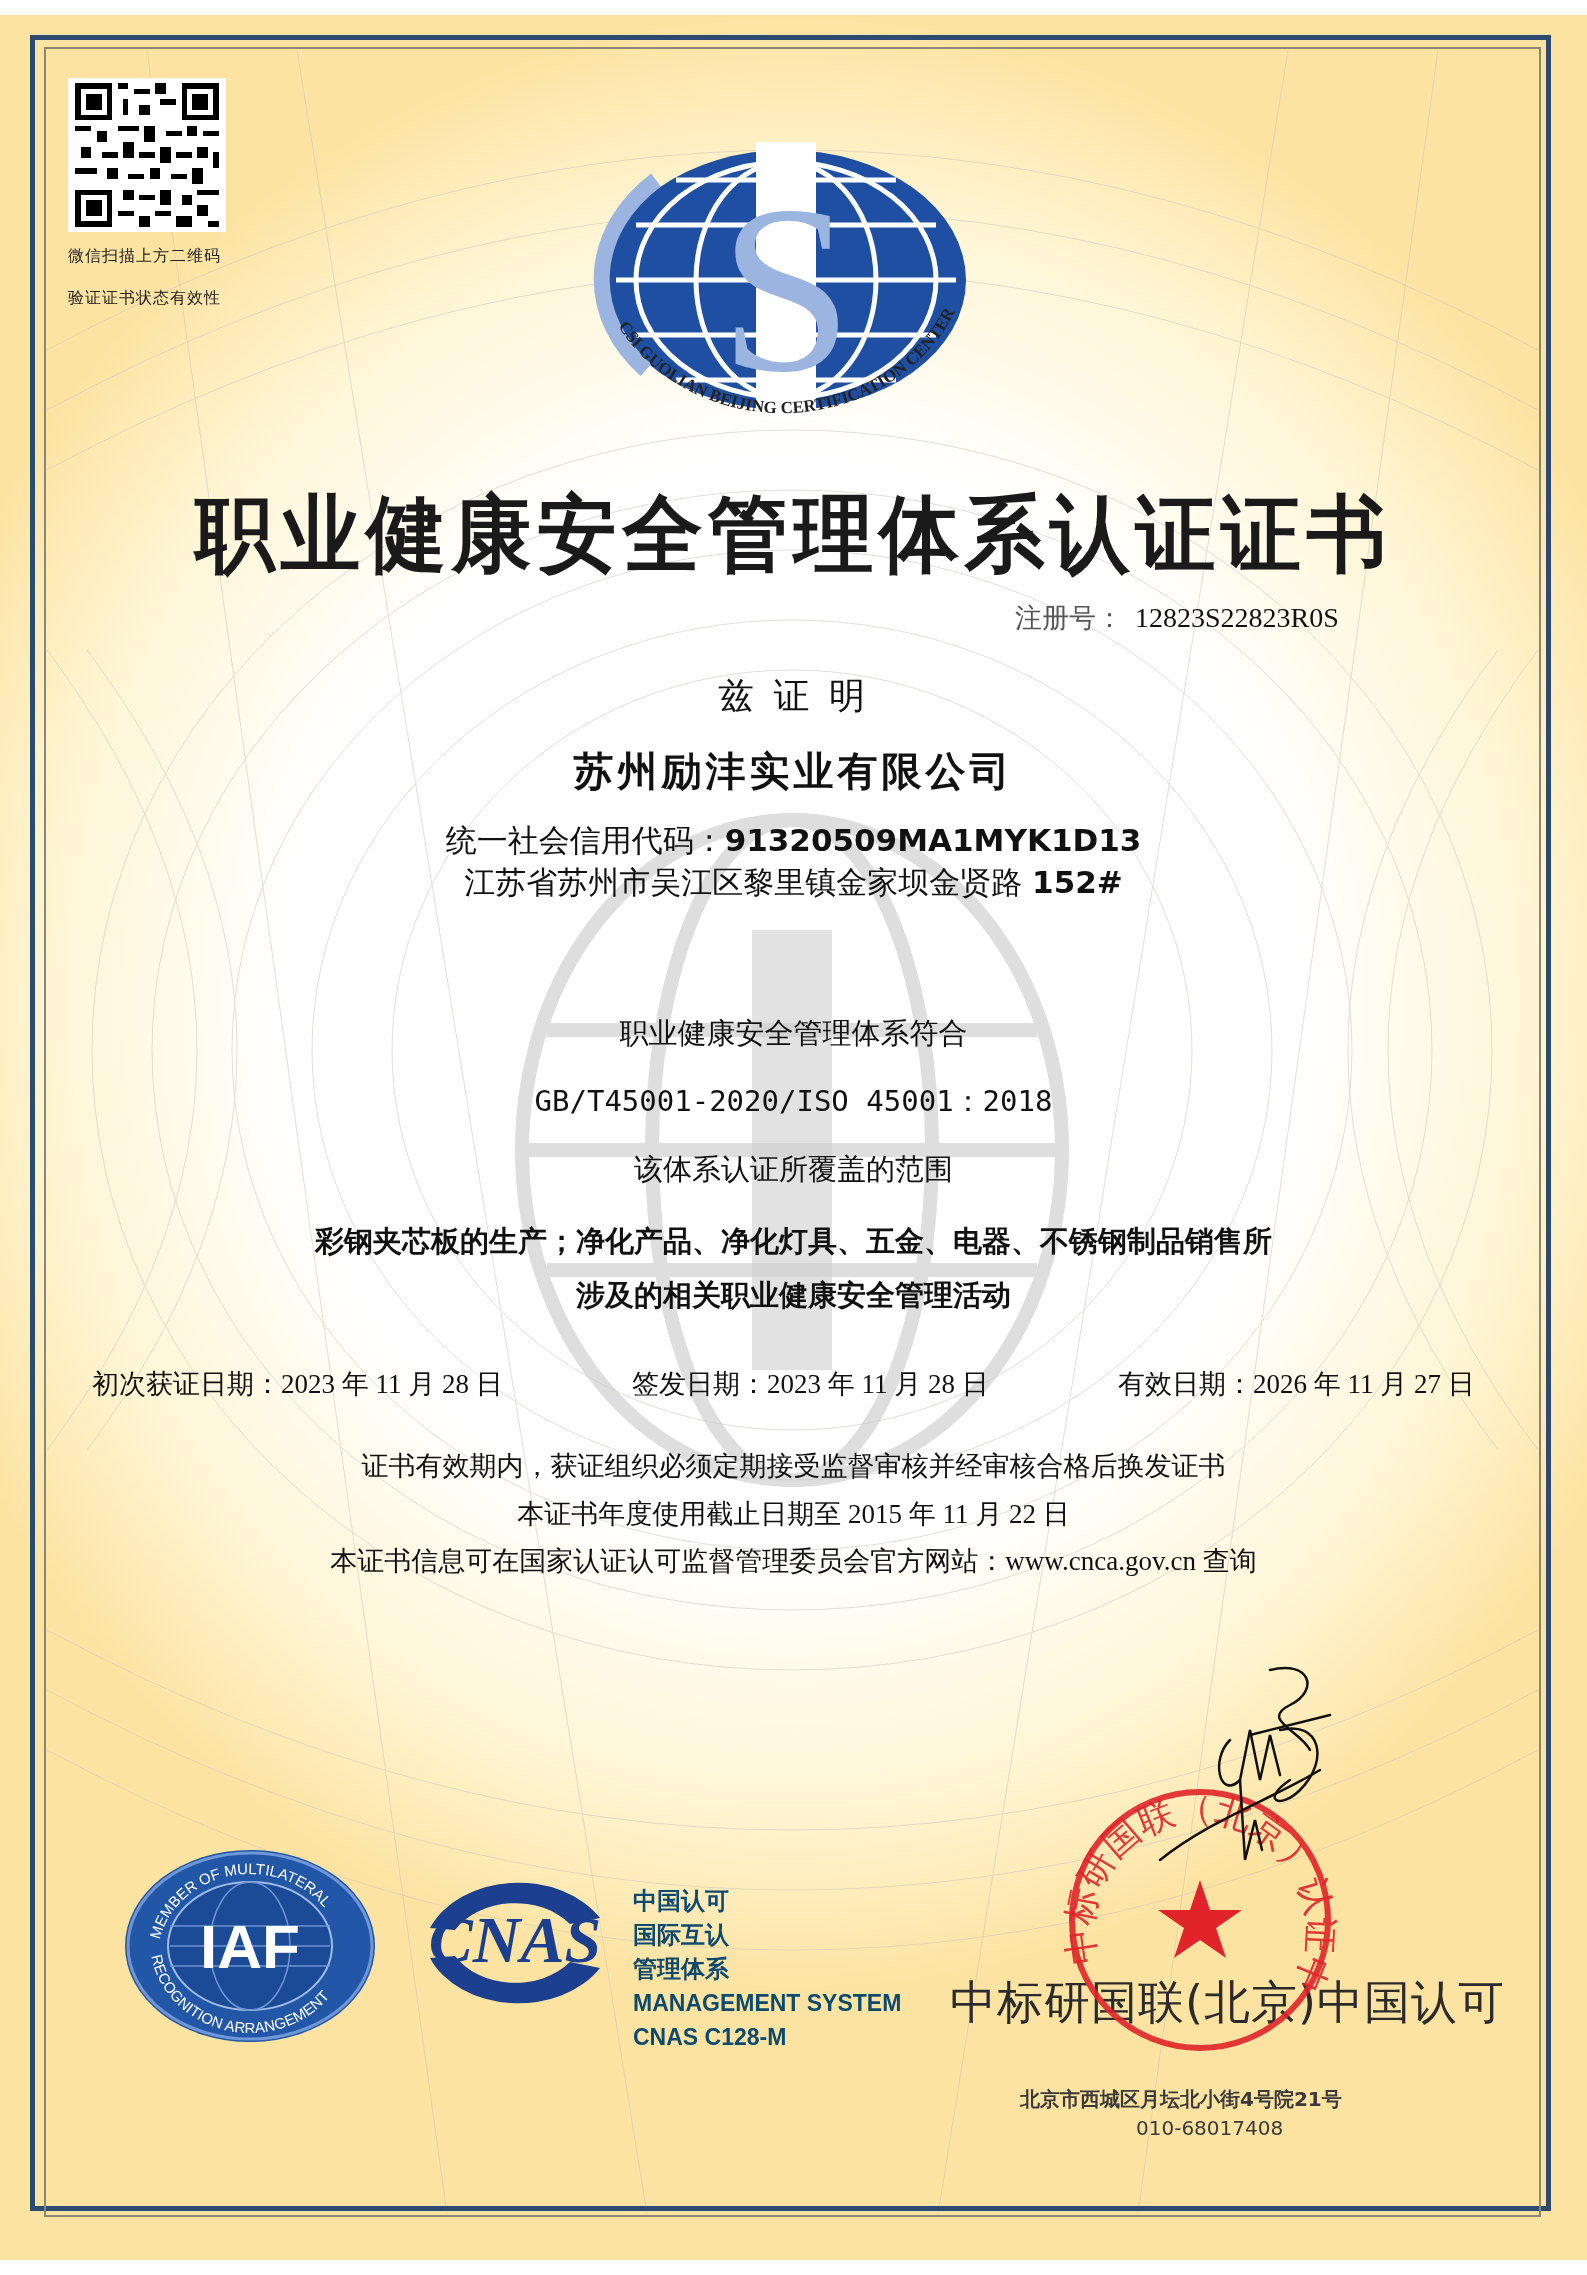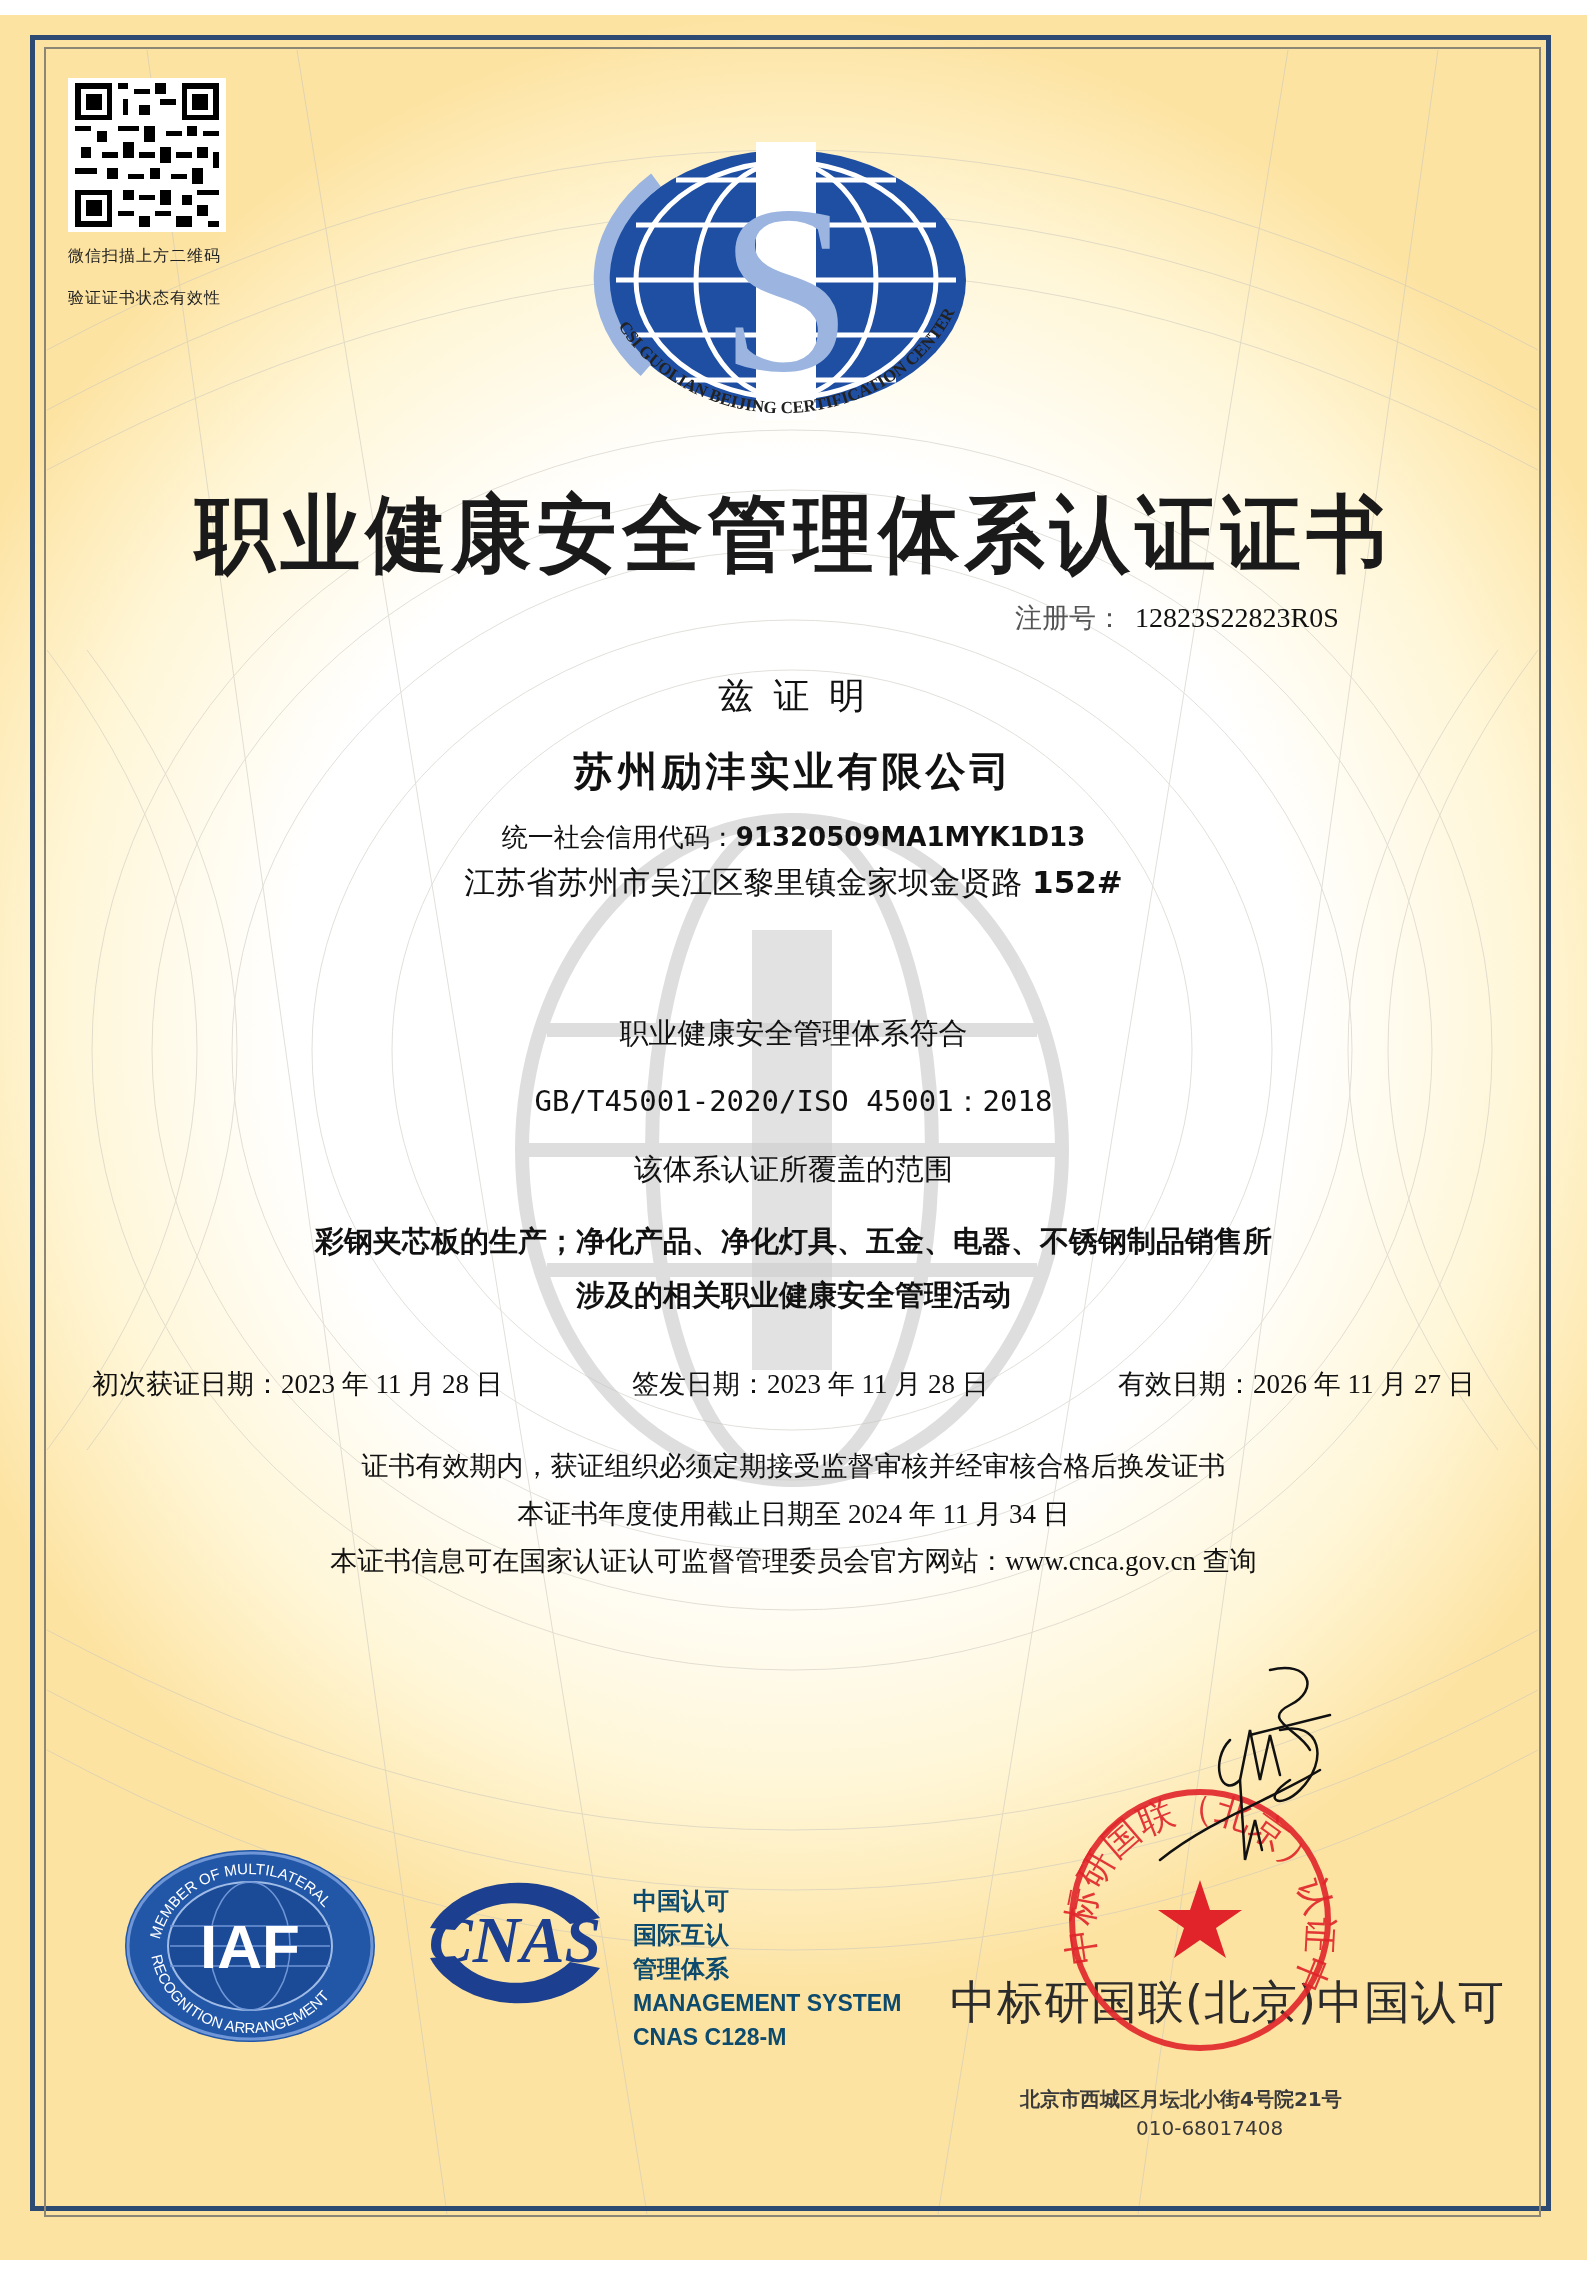--- a/index.html
+++ b/index.html
@@ -158,21 +158,21 @@
 
 <div class="center-text title">职业健康安全管理体系认证证书</div>
 
 <div class="regno">
   <span>注册号：</span><span class="val">12823S22823R0S</span>
 </div>
 
 <div class="center-text" style="top:672px;font-size:36px;letter-spacing:4px;">兹 证 明</div>
 <div class="center-text bold" style="top:744px;font-size:40px;letter-spacing:4px;">苏州励沣实业有限公司</div>
 
-<div class="center-text" style="top:820px;font-size:26px;">
+<div class="center-text" style="top:820px;font-size:31px;">
   <span>统一社会信用代码：</span><span class="bold">91320509MA1MYK1D13</span>
 </div>
 <div class="center-text" style="top:862px;font-size:31px;">
   <span class="serif">江苏省苏州市吴江区黎里镇金家坝金贤路</span> <span class="bold">152#</span>
 </div>
 
 <div class="center-text line-m" style="top:1014px;font-size:29px;">职业健康安全管理体系符合</div>
 <div class="center-text" style="top:1082px;font-size:29px;font-family:'DejaVu Sans Mono', monospace;">GB/T45001-2020/ISO 45001：2018</div>
 <div class="center-text" style="top:1150px;font-size:29px;">该体系认证所覆盖的范围</div>
 <div class="center-text bold" style="top:1222px;font-size:29px;">彩钢夹芯板的生产；净化产品、净化灯具、五金、电器、不锈钢制品销售所</div>
@@ -182,21 +182,21 @@
   <span>初次获证日期：</span><span>2023 年 11 月 28 日</span>
 </div>
 <div class="abs serif" style="left:632px;top:1366px;font-size:27px;">
   <span>签发日期：</span><span>2023 年 11 月 28 日</span>
 </div>
 <div class="abs serif" style="left:1118px;top:1366px;font-size:27px;">
   <span>有效日期：</span><span>2026 年 11 月 27 日</span>
 </div>
 
 <div class="center-text serif" style="top:1448px;font-size:27px;">证书有效期内，获证组织必须定期接受监督审核并经审核合格后换发证书</div>
-<div class="center-text serif" style="top:1496px;font-size:27px;">本证书年度使用截止日期至 2024 年 11 月 34 日</div>
+<div class="center-text serif" style="top:1496px;font-size:27px;">本证书年度使用截止日期至 2015 年 11 月 22 日</div>
 <div class="center-text serif" style="top:1543px;font-size:27px;">本证书信息可在国家认证认可监督管理委员会官方网站：www.cnca.gov.cn 查询</div>
 
 <div class="abs" style="left:120px;top:1846px;width:260px;height:200px;">
   <svg width="260" height="200" viewBox="0 0 260 200">
     <defs>
       <path id="iafTop" d="M 38 110 A 92 82 0 0 1 222 110"></path>
       <path id="iafBot" d="M 30 95 A 100 92 0 0 0 230 95"></path>
     </defs>
     <ellipse cx="130" cy="100" rx="125" ry="96" fill="#2257a8"></ellipse>
     <ellipse cx="130" cy="100" rx="122" ry="93" fill="none" stroke="#6f96d6" stroke-width="3"></ellipse>

